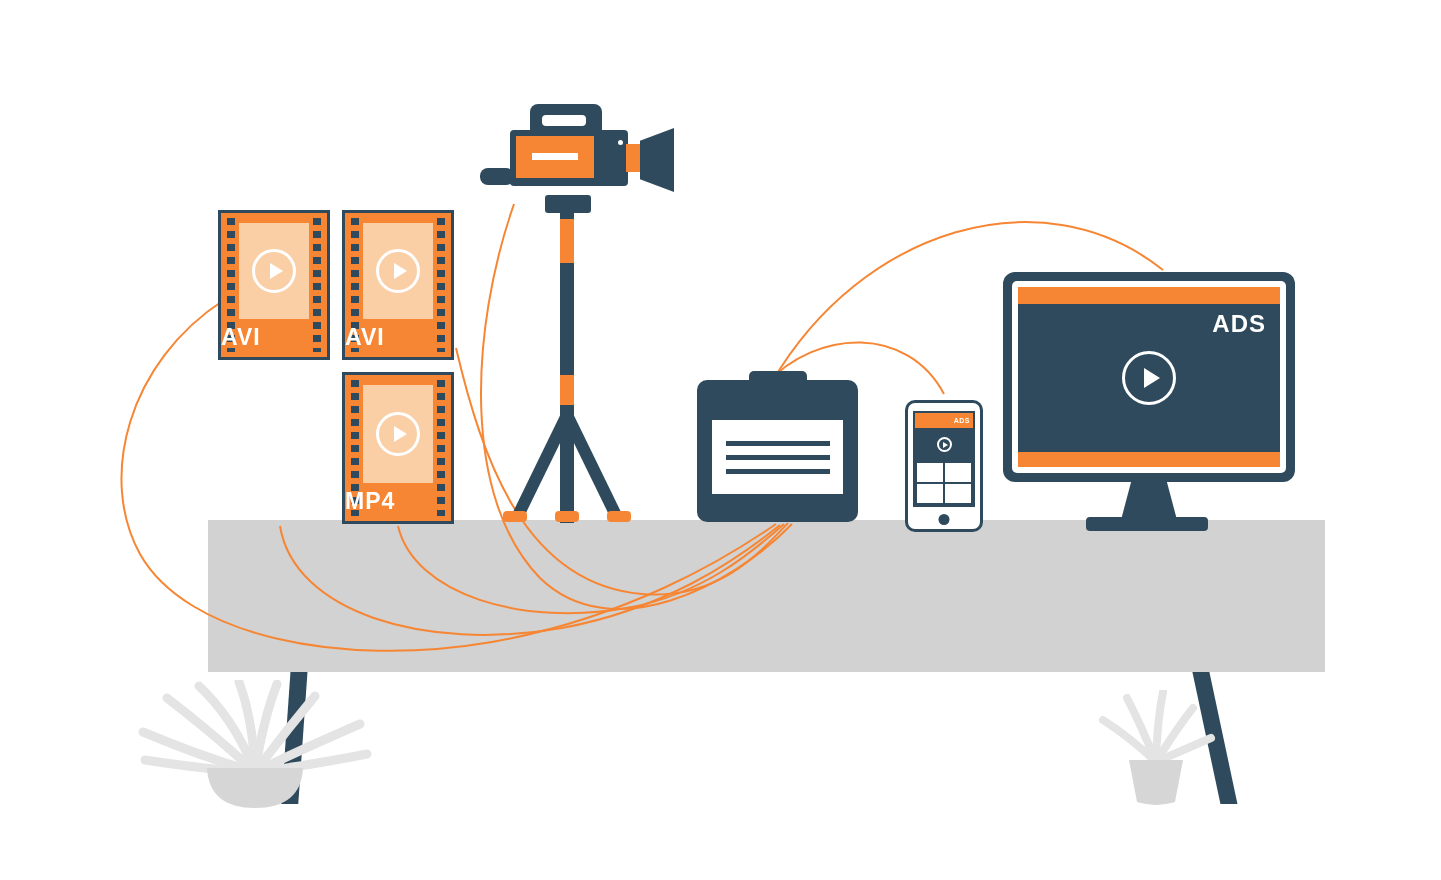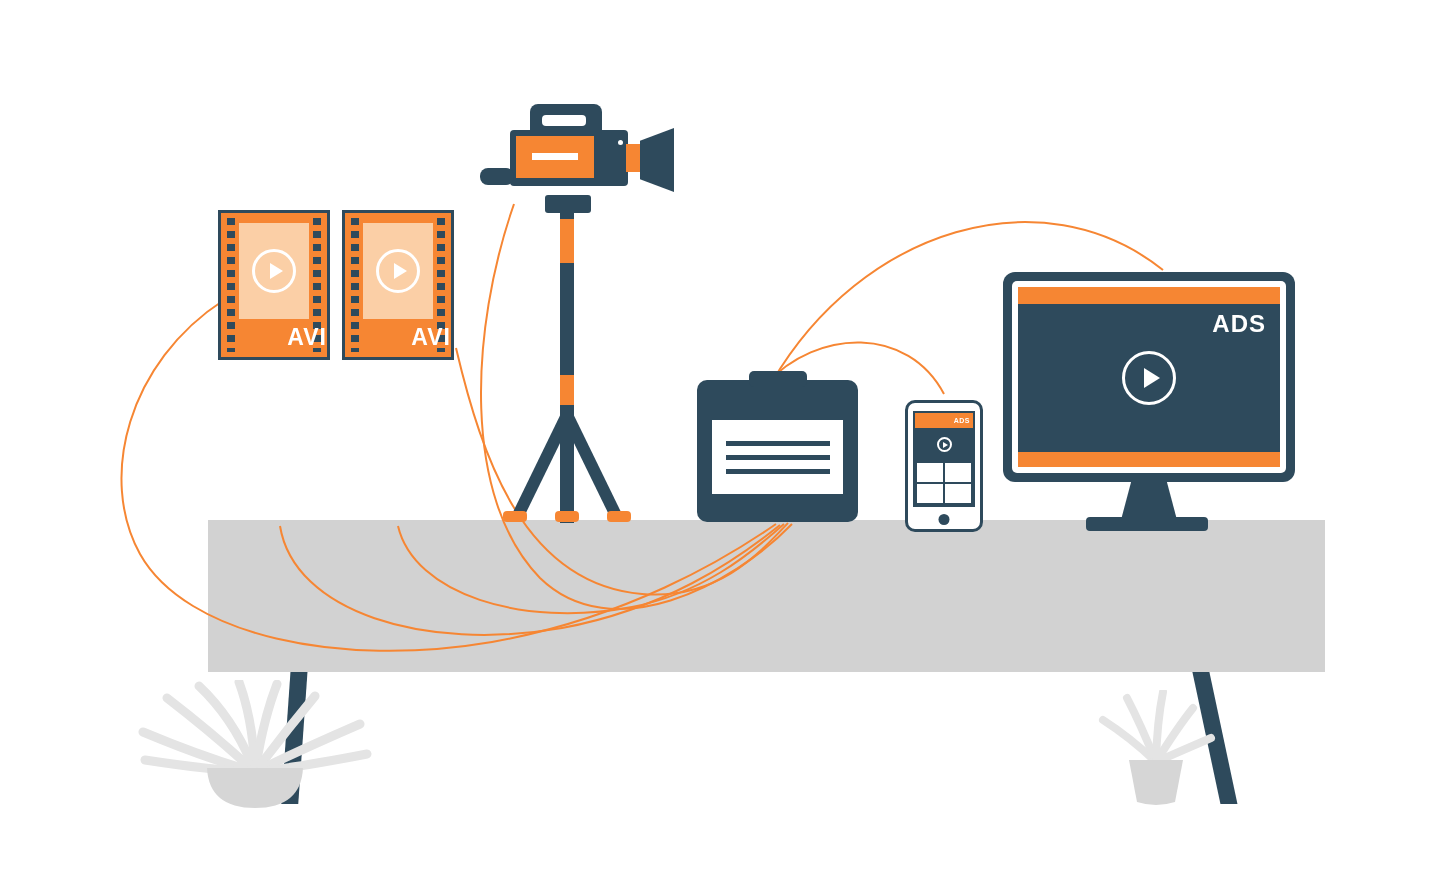--- a/index.html
+++ b/index.html
@@ -35,21 +35,21 @@
   .card-1{left:218px;top:210px;width:112px;height:150px;}
   .card-2{left:342px;top:210px;width:112px;height:150px;}
   .card-3{left:218px;top:372px;width:112px;height:152px;}
   .card-4{left:342px;top:372px;width:112px;height:152px;}
   .sprockets{position:absolute;top:5px;bottom:5px;width:8px;
     background-image:repeating-linear-gradient(to bottom,var(--navy) 0 7px,rgba(0,0,0,0) 7px 13px);}
   .s-left{left:6px;}
   .s-right{right:6px;}
   .film-frame{position:absolute;left:18px;right:18px;top:10px;bottom:38px;background:var(--peach);
     display:flex;align-items:center;justify-content:center;}
-  .file-label{position:absolute;left:0;right:0;bottom:6px;text-align:right;color:#fff;
+  .file-label{position:absolute;left:0;right:0;bottom:6px;text-align:left;color:#fff;
     font-weight:700;font-size:23px;letter-spacing:1px;}
 
   
   .play-ring{border:3px solid #fff;border-radius:50%;display:flex;align-items:center;justify-content:center;flex:none;}
   .play-ring::after{content:"";display:block;width:0;height:0;}
   .pr-file{width:44px;height:44px;}
   .pr-file::after{border-left:13px solid #fff;border-top:8px solid transparent;border-bottom:8px solid transparent;margin-left:4px;}
   .pr-monitor{width:54px;height:54px;}
   .pr-monitor::after{border-left:16px solid #fff;border-top:10px solid transparent;border-bottom:10px solid transparent;margin-left:5px;}
   .pr-phone{width:15px;height:15px;border-width:2px;}
@@ -191,20 +191,28 @@
   <div class="file-card card-2">
     <div class="sprockets s-left"></div>
     <div class="sprockets s-right"></div>
     <div class="film-frame">
       <span class="play-ring pr-file"></span>
     </div>
     <div class="file-label">AVI</div>
   </div>
 
 
+  <div class="file-card card-4">
+    <div class="sprockets s-left"></div>
+    <div class="sprockets s-right"></div>
+    <div class="film-frame">
+      <span class="play-ring pr-file"></span>
+    </div>
+    <div class="file-label">MP4</div>
+  </div>
 
   <div class="tripod">
     <div class="tri-leg left"></div>
     <div class="tri-leg right"></div>
     <div class="tri-pole"></div>
     <div class="tri-mount"></div>
     <div class="tri-foot f-left"></div>
     <div class="tri-foot f-center"></div>
     <div class="tri-foot f-right"></div>
   </div>

